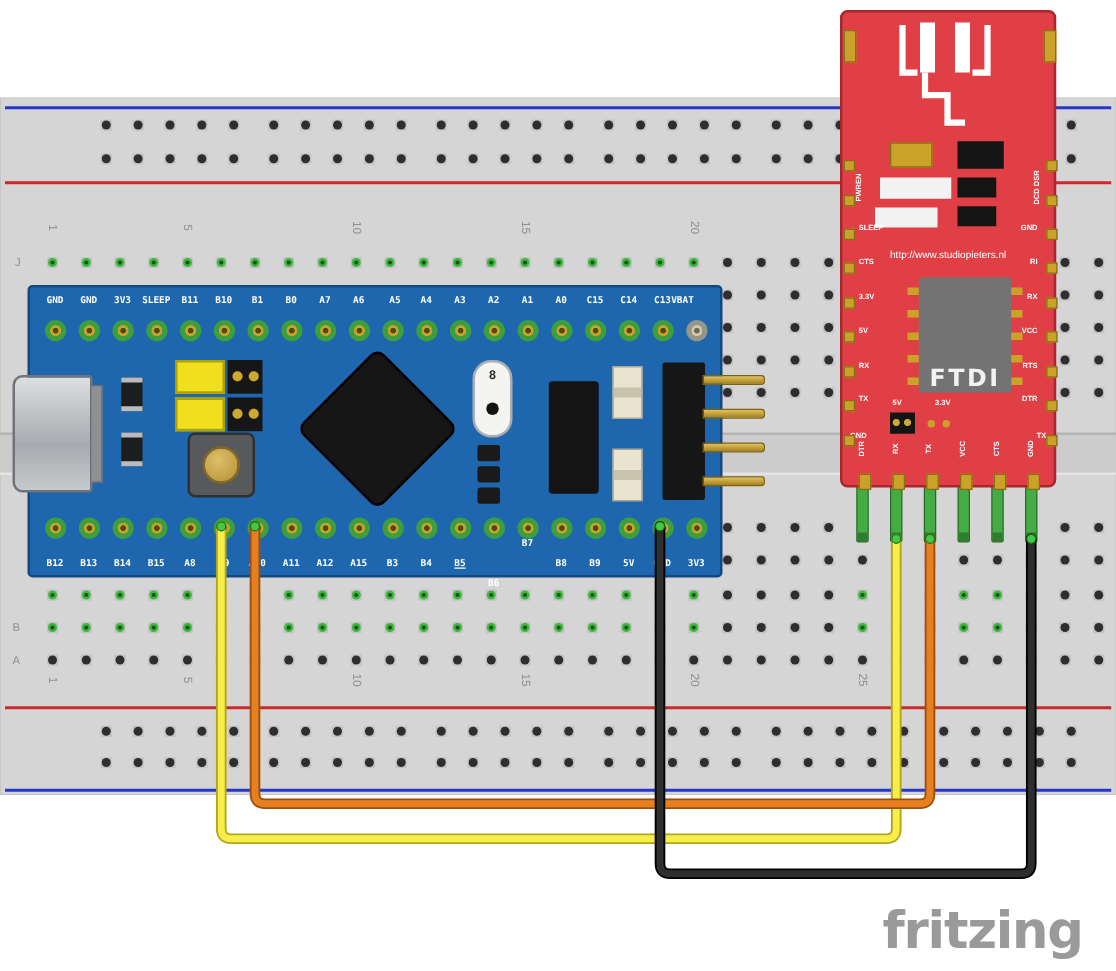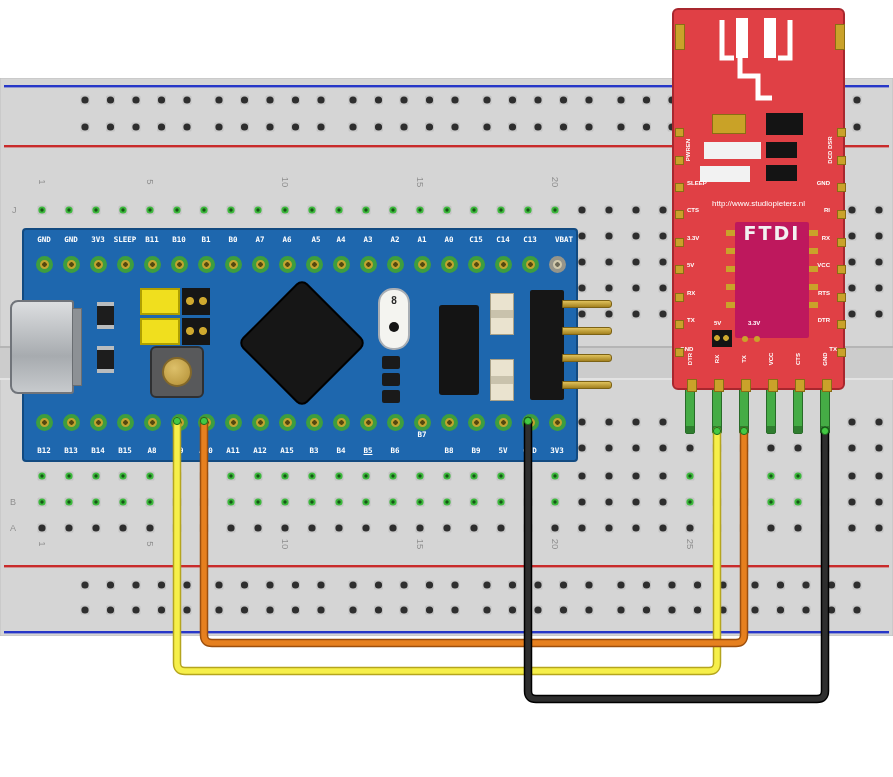--- a/index.html
+++ b/index.html
@@ -29,21 +29,21 @@
 .swd{position:absolute;left:506px;top:60px;width:34px;height:110px;background:#161616;border-radius:2px}
 .swd-pin{position:absolute;left:538px;width:50px;height:8px;background:linear-gradient(180deg,#e0c25c,#a3811f);border:1px solid #7c6215;border-radius:0 3px 3px 0}
 
 #ftdi{position:absolute;left:672px;top:8px;width:173px;height:382px;background:#e04045;border:2px solid #a8272e;border-radius:6px}
 .fcorner{position:absolute;width:10px;height:26px;background:#caa22a;border:1px solid #8a6d14}
 .fpad{position:absolute;width:9px;height:9px;background:#caa22a;border:1px solid #8a6d14}
 .fdot{position:absolute;width:6px;height:6px;border-radius:50%;background:#caa22a}
 .flabel{position:absolute;font-size:6px;color:#fff;white-space:nowrap;font-weight:bold}
 .frot{position:absolute;width:60px;height:10px;font-size:6px;font-weight:bold;color:#fff;text-align:center;transform:rotate(-90deg)}
 .fcomp{position:absolute}
-.fchip{position:absolute;left:61px;top:212px;width:74px;height:116px;background:#be185d;border-radius:2px;display:flex;align-items:flex-start;justify-content:center}
+.fchip{position:absolute;left:61px;top:212px;width:74px;height:92px;background:#737373;border-radius:2px;display:flex;align-items:flex-end;justify-content:center}
 .fchip span{color:#f2f2f2;font-size:19px;font-weight:bold;letter-spacing:2px;font-family:"DejaVu Sans",sans-serif}
 .chip-stub{position:absolute;width:9px;height:6px;background:#caa22a}
 .fjumper{position:absolute;left:38px;top:320px;width:20px;height:17px;background-color:#141414;background-image:radial-gradient(circle at 5px 8px,#cfa92f 0 2.5px,rgba(0,0,0,0) 3.2px),radial-gradient(circle at 14px 8px,#cfa92f 0 2.5px,rgba(0,0,0,0) 3.2px)}
 .ftdi-url{position:absolute;left:0;right:0;top:189px;text-align:center;font-size:8px;color:#fff}
 .hdr-label{position:absolute;width:30px;height:10px;font-size:6px;font-weight:bold;color:#fff;text-align:center;transform:rotate(-90deg)}
 .hdr-pad{position:absolute;width:10px;height:13px;background:#caa22a;border:1px solid #8a6d14}
 .leg{position:absolute;width:10px;height:47px;background:#45ac45;border:1px solid #286a28;border-radius:2px}
 .leg::after{content:"";position:absolute;left:0;right:0;bottom:0;height:7px;background:#2f7d2f}
 #logo{position:absolute;left:706px;top:720px;font-size:41px;font-weight:bold;color:#9a9a9a;font-family:"DejaVu Sans",sans-serif;letter-spacing:-1px}
 </style>
@@ -1099,21 +1099,21 @@
       <div class="bp-label" style="left: 398px; top: 5px;">A1</div>
       <div class="bp-pin" style="left: 389.5px; top: 26px;"></div>
       <div class="bp-label" style="left: 425px; top: 5px;">A0</div>
       <div class="bp-pin" style="left: 416.5px; top: 26px;"></div>
       <div class="bp-label" style="left: 452px; top: 5px;">C15</div>
       <div class="bp-pin" style="left: 443.5px; top: 26px;"></div>
       <div class="bp-label" style="left: 479px; top: 5px;">C14</div>
       <div class="bp-pin" style="left: 470.5px; top: 26px;"></div>
       <div class="bp-label" style="left: 506px; top: 5px;">C13</div>
       <div class="bp-pin" style="left: 497.5px; top: 26px;"></div>
-      <div class="bp-label" style="left: 540px; top: 5px;">VBAT</div>
+      <div class="bp-label" style="left: 522px; top: 5px;">VBAT</div>
       <div class="bp-pin bp-pin-vbat" style="left: 524.5px; top: 26px;"></div>
       <div class="bp-label" style="left: 20px; top: 216px;">B12</div>
       <div class="bp-pin" style="left: 11.5px; top: 184px;"></div>
       <div class="bp-label" style="left: 47px; top: 216px;">B13</div>
       <div class="bp-pin" style="left: 38.5px; top: 184px;"></div>
       <div class="bp-label" style="left: 74px; top: 216px;">B14</div>
       <div class="bp-pin" style="left: 65.5px; top: 184px;"></div>
       <div class="bp-label" style="left: 101px; top: 216px;">B15</div>
       <div class="bp-pin" style="left: 92.5px; top: 184px;"></div>
       <div class="bp-label" style="left: 128px; top: 216px;">A8</div>
@@ -1127,21 +1127,21 @@
       <div class="bp-label" style="left: 236px; top: 216px;">A12</div>
       <div class="bp-pin" style="left: 227.5px; top: 184px;"></div>
       <div class="bp-label" style="left: 263px; top: 216px;">A15</div>
       <div class="bp-pin" style="left: 254.5px; top: 184px;"></div>
       <div class="bp-label" style="left: 290px; top: 216px;">B3</div>
       <div class="bp-pin" style="left: 281.5px; top: 184px;"></div>
       <div class="bp-label" style="left: 317px; top: 216px;">B4</div>
       <div class="bp-pin" style="left: 308.5px; top: 184px;"></div>
       <div class="bp-label" style="left: 344px; top: 216px; text-decoration: underline;">B5</div>
       <div class="bp-pin" style="left: 335.5px; top: 184px;"></div>
-      <div class="bp-label" style="left: 371px; top: 216px;">B6</div>
+      <div class="bp-label" style="left: 371px; top: 232px;">B6</div>
       <div class="bp-pin" style="left: 362.5px; top: 184px;"></div>
       <div class="bp-label" style="left: 398px; top: 200px;">B7</div>
       <div class="bp-pin" style="left: 389.5px; top: 184px;"></div>
       <div class="bp-label" style="left: 425px; top: 216px;">B8</div>
       <div class="bp-pin" style="left: 416.5px; top: 184px;"></div>
       <div class="bp-label" style="left: 452px; top: 216px;">B9</div>
       <div class="bp-pin" style="left: 443.5px; top: 184px;"></div>
       <div class="bp-label" style="left: 479px; top: 216px;">5V</div>
       <div class="bp-pin" style="left: 470.5px; top: 184px;"></div>
       <div class="bp-label" style="left: 506px; top: 216px;">GND</div>
@@ -1248,13 +1248,14 @@
       <path d="M528,421 L528,691 Q528,699 536,699 L817,699 Q825,699 825,691 L825,431" fill="none" stroke-width="5.5" stroke-linecap="round" stroke="#2e2e2e"></path>
     </g>
     <circle cx="177" cy="421" r="3.6" fill="#43c943" stroke="#1d6e1d"></circle>
     <circle cx="204" cy="421" r="3.6" fill="#43c943" stroke="#1d6e1d"></circle>
     <circle cx="528" cy="421" r="3.6" fill="#43c943" stroke="#1d6e1d"></circle>
     <circle cx="717" cy="431" r="3.6" fill="#43c943" stroke="#1d6e1d"></circle>
     <circle cx="744" cy="431" r="3.6" fill="#43c943" stroke="#1d6e1d"></circle>
     <circle cx="825" cy="431" r="3.6" fill="#43c943" stroke="#1d6e1d"></circle>
   </svg>
 
+  <div id="logo">fritzing</div>
 </div>
 
 </body></html>

